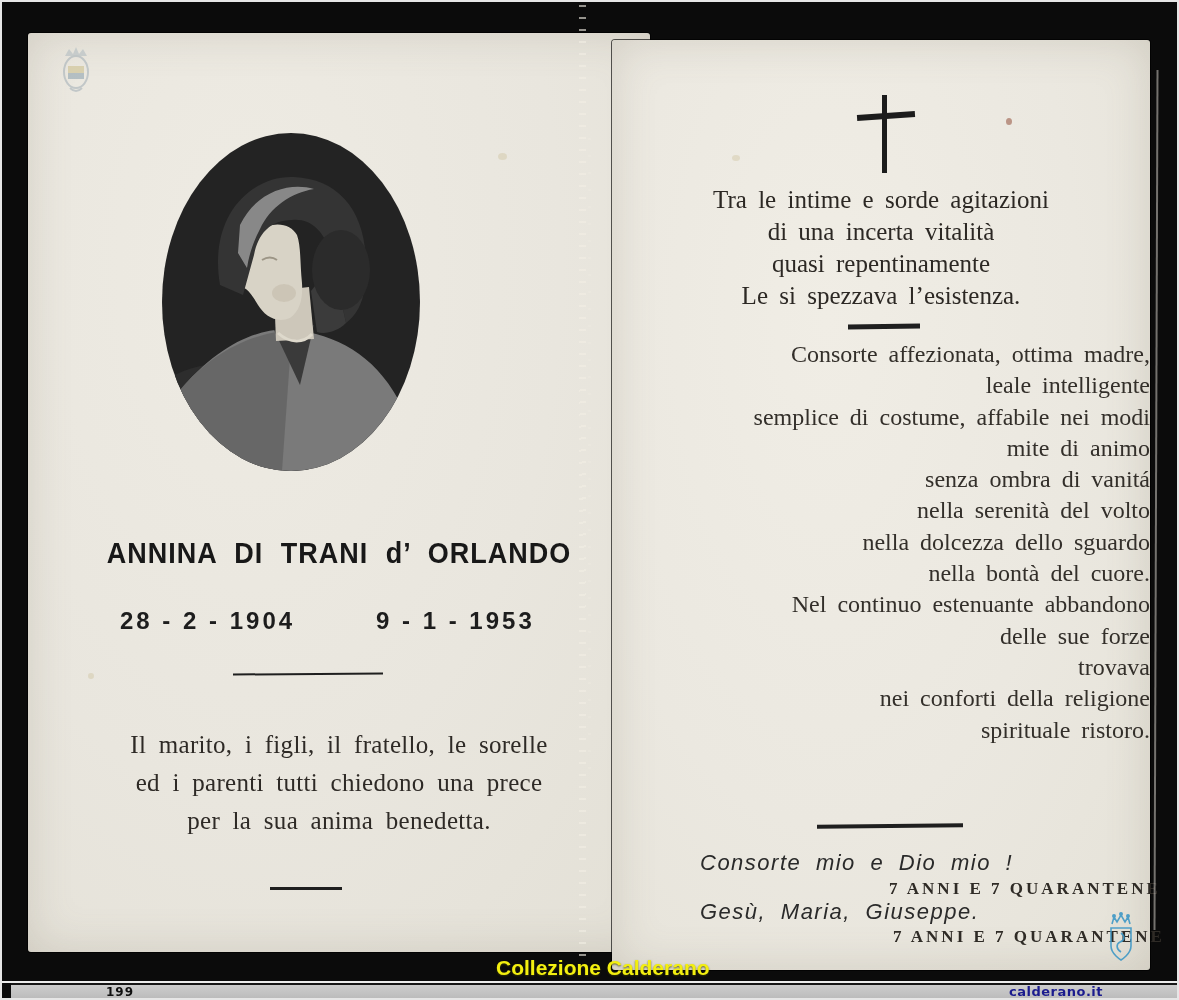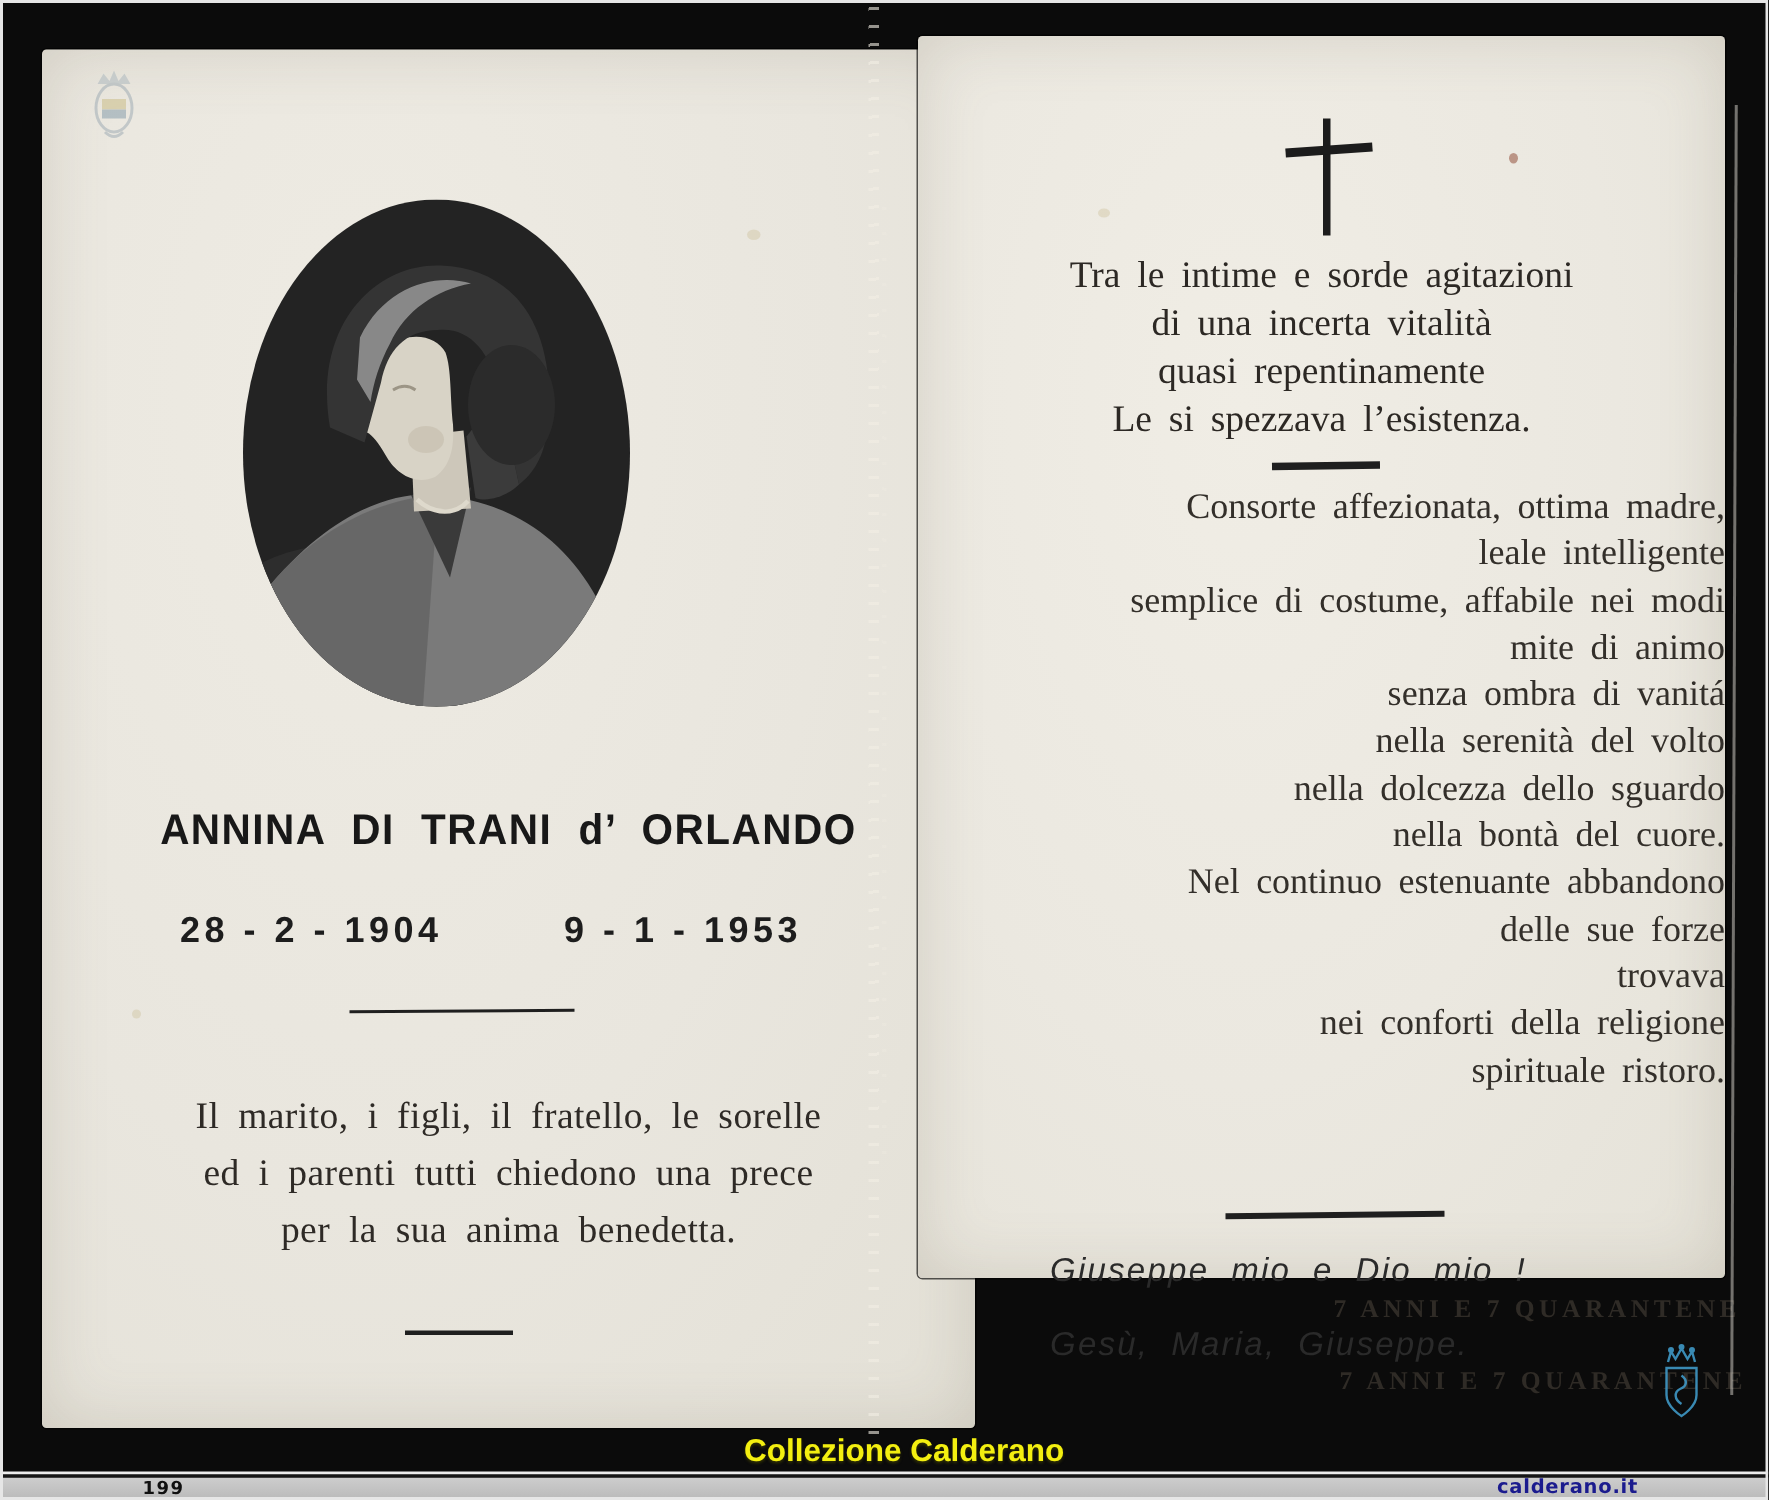--- a/index.html
+++ b/index.html
@@ -10,21 +10,21 @@
   }
   .frame { position:absolute; inset:0; border:2px solid #e6e6e6; pointer-events:none; z-index:40; }
 
   
   .card {
     position:absolute; border-radius:3px;
     background:radial-gradient(ellipse at 35% 25%, #eeebe3 0%, #e9e6de 55%, #e3e0d6 100%);
     box-shadow:0 0 0 1px rgba(0,0,0,.65), inset 0 0 45px rgba(115,105,85,.20);
   }
   .card.left  { left:28px;  top:33px; width:622px; height:919px; }
-  .card.right { left:612px; top:24px; width:538px; height:828px;
+  .card.right { left:612px; top:40px; width:538px; height:930px;
     background:radial-gradient(ellipse at 40% 30%, #f0ede5 0%, #ebe8e0 55%, #e5e2d8 100%); }
 
   
   .fold-thread {
     position:absolute; left:579px; top:0; width:7px; height:960px; z-index:5;
     background:repeating-linear-gradient(177deg,
       rgba(242,238,228,0) 0 5px, rgba(242,238,228,.6) 5px 7px,
       rgba(242,238,228,0) 7px 12px);
   }
   .fold-thread-2 {
@@ -108,21 +108,21 @@
 
   
   .watermark-collection {
     position:absolute; left:496px; top:956px; z-index:30;
     font-family:"Liberation Sans", sans-serif; font-weight:bold; font-size:21px;
     color:#f3ef10; text-shadow:0 1px 2px rgba(60,60,0,.8); white-space:nowrap;
   }
   .bar-highlight { position:absolute; left:0; right:0; bottom:17px; height:2px;
     background:#ececec; z-index:28; }
   .footer-bar {
-    position:absolute; left:0; right:0; bottom:0; height:15px; z-index:30;
+    position:absolute; left:11px; right:0; bottom:0; height:15px; z-index:30;
     background:linear-gradient(#cdcdcd, #b9b9b9); border-top:2px solid #161616;
   }
   .archive-number {
     position:absolute; left:95px; top:0px;
     font-family:"DejaVu Sans", sans-serif; font-weight:bold; font-size:12px;
     color:#101010; letter-spacing:1px;
   }
   .site {
     position:absolute; left:998px; top:-1px;
     font-family:"DejaVu Sans", sans-serif; font-weight:bold; font-size:13px;
@@ -221,21 +221,21 @@
       <div>nella bontà del cuore.</div>
       <div>Nel continuo estenuante abbandono</div>
       <div>delle sue forze</div>
       <div>trovava</div>
       <div>nei conforti della religione</div>
       <div>spirituale ristoro.</div>
     </div>
 
     <div class="rule r2"></div>
 
-    <div class="prayer p1">Giuseppe mio e Dio mio !</div>
+    <div class="prayer p1">Consorte mio e Dio mio !</div>
     <div class="indulgence i1">7 ANNI E 7 QUARANTENE</div>
     <div class="prayer p2">Gesù, Maria, Giuseppe.</div>
     <div class="indulgence i2">7 ANNI E 7 QUARANTENE</div>
 
     <svg class="crest" width="34" height="54" viewBox="0 0 34 54">
       <g fill="none" stroke="#3f98c6" stroke-width="1.6">
         <path d="M8 12 L10 5 L13 10 L17 3 L21 10 L24 5 L26 12"></path>
         <circle cx="10" cy="4" r="1.2" fill="#3f98c6"></circle>
         <circle cx="17" cy="2" r="1.2" fill="#3f98c6"></circle>
         <circle cx="24" cy="4" r="1.2" fill="#3f98c6"></circle>

